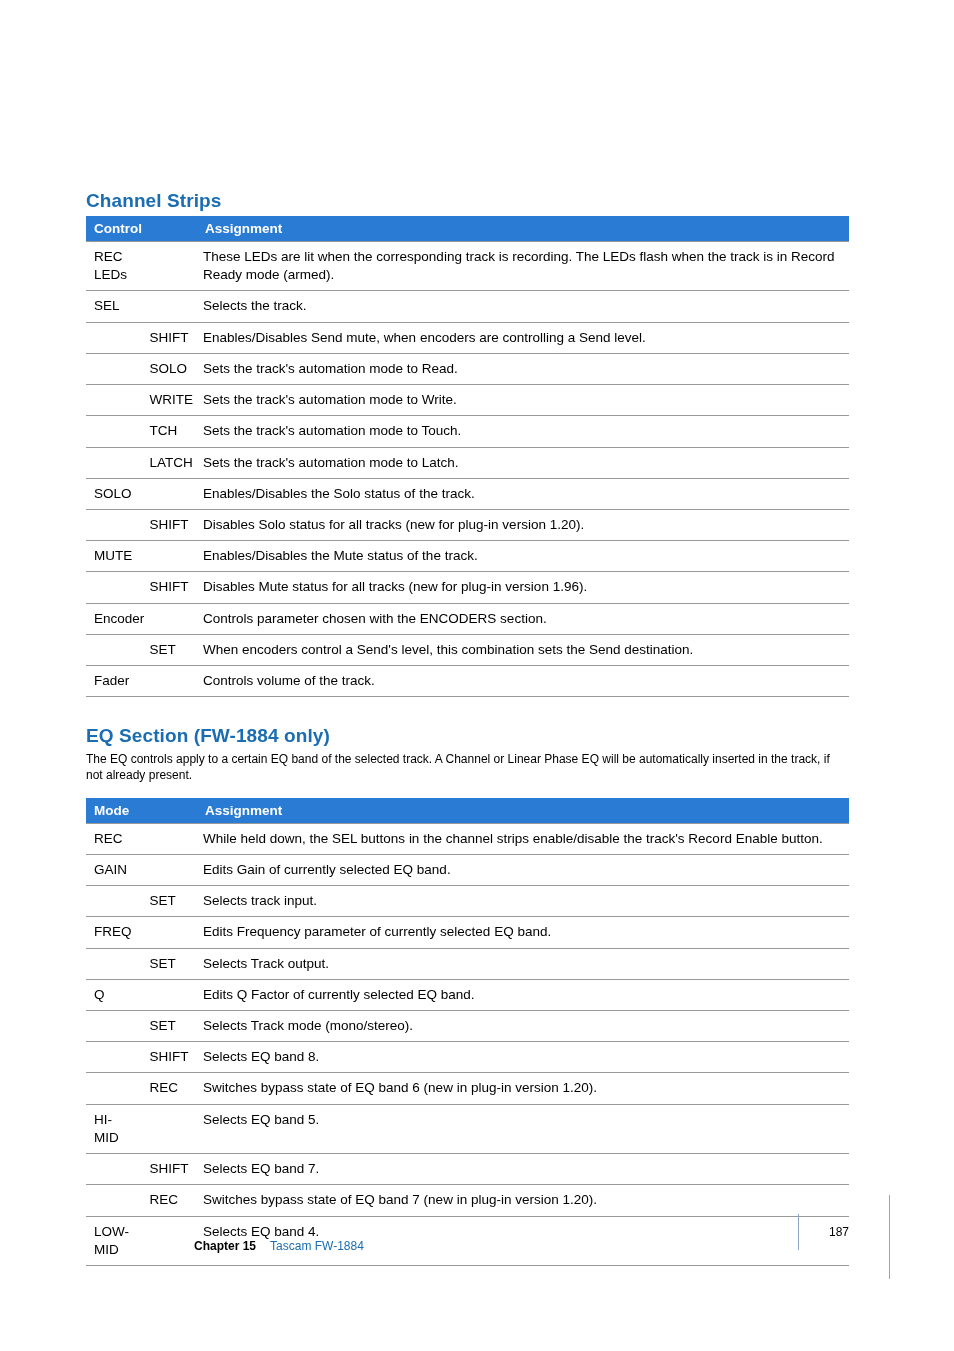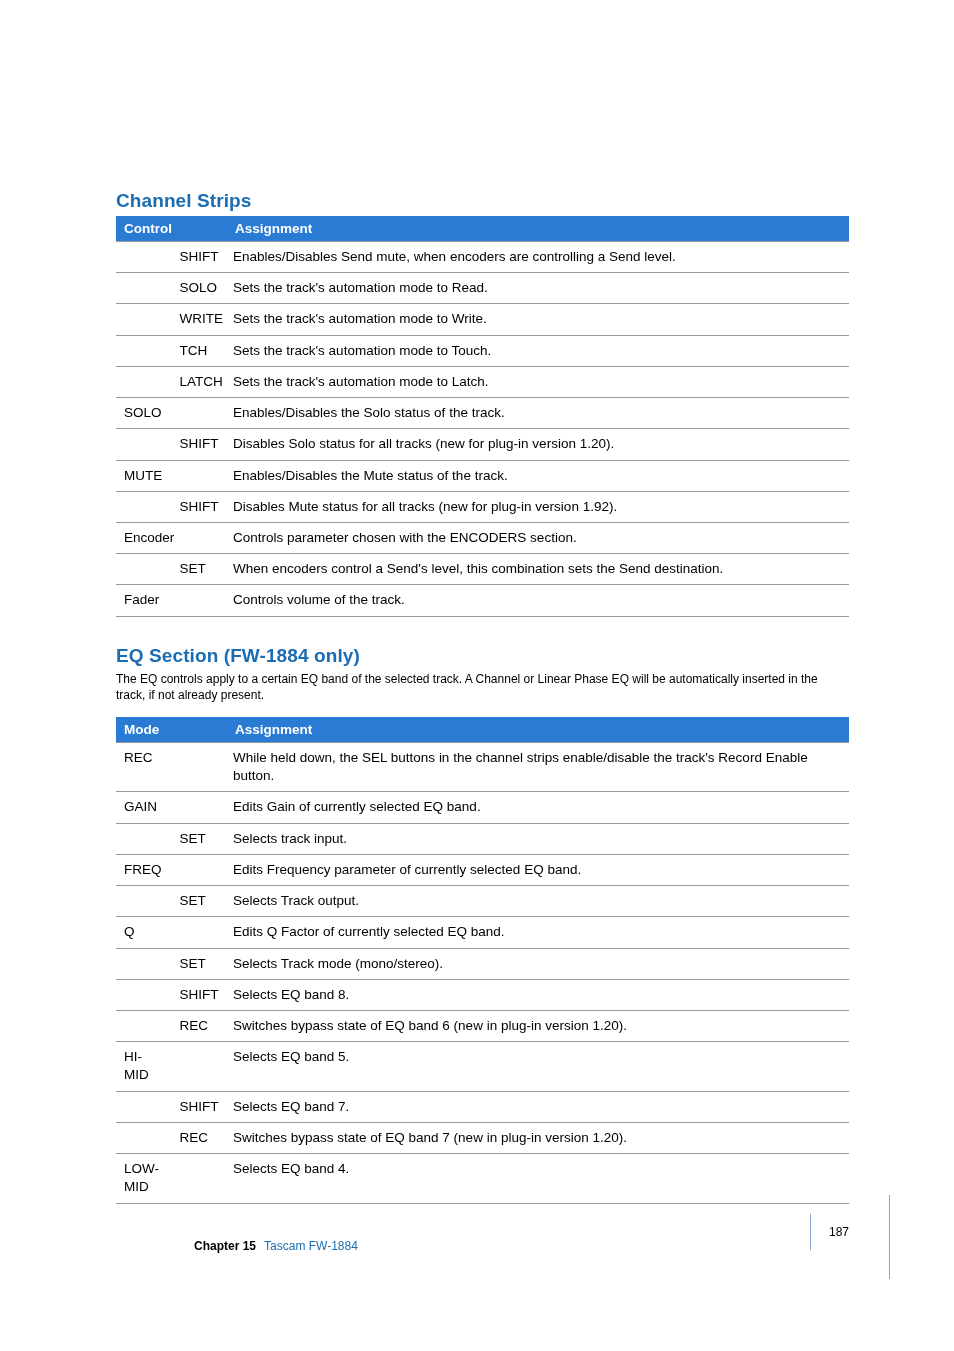--- a/index.html
+++ b/index.html
@@ -13,21 +13,21 @@
     height: 1351px;
     position: relative;
     box-sizing: border-box;
   }
   .page {
     position: absolute;
     left: 0;
     top: 0;
     width: 954px;
     height: 1351px;
-    padding: 190px 105px 0 116px;
+    padding: 190px 105px 0 86px;
     box-sizing: border-box;
   }
   h2.section {
     color: #1a6db3;
     font-size: 19px;
     font-weight: 600;
     margin: 0 0 4px 0;
     letter-spacing: 0.1px;
   }
   p.intro {
@@ -78,36 +78,36 @@
     left: 194px;
     right: 105px;
     bottom: 98px;
     display: flex;
     justify-content: space-between;
     align-items: center;
     font-size: 12px;
   }
   .footer .left {
     display: flex;
-    gap: 8px;
+    gap: 14px;
     align-items: baseline;
   }
   .footer .chapter-label {
     color: #000;
     font-weight: 700;
   }
   .footer .chapter-title {
     color: #1a6db3;
     font-weight: 400;
     margin-top: 28px;
   }
   .footer .pagenum {
     color: #000;
     font-weight: 400;
-    padding-left: 18px;
+    padding-left: 30px;
     border-left: 1px solid #8aa8c6;
     line-height: 36px;
   }
   .corner-rule {
     position: absolute;
     right: 64px;
     bottom: 72px;
     width: 1px;
     height: 84px;
     background: #8aa8c6;
@@ -127,20 +127,30 @@
         <col>
       </colgroup>
     <thead>
       <tr>
         <th class="col1" colspan="2">Control</th>
         <th>Assignment</th>
       </tr>
     </thead>
     <tbody>
         <tr>
+          <td class="c1">REC LEDs</td>
+          <td class="c2"></td>
+          <td class="c3">These LEDs are lit when the corresponding track is recording. The LEDs flash when the track is in Record Ready mode (armed).</td>
+        </tr>
+        <tr>
+          <td class="c1">SEL</td>
+          <td class="c2"></td>
+          <td class="c3">Selects the track.</td>
+        </tr>
+        <tr>
           <td class="c1"></td>
           <td class="c2">SHIFT</td>
           <td class="c3">Enables/Disables Send mute, when encoders are controlling a Send level.</td>
         </tr>
         <tr>
           <td class="c1"></td>
           <td class="c2">SOLO</td>
           <td class="c3">Sets the track's automation mode to Read.</td>
         </tr>
         <tr>
@@ -169,21 +179,21 @@
           <td class="c3">Disables Solo status for all tracks (new for plug-in version 1.20).</td>
         </tr>
         <tr>
           <td class="c1">MUTE</td>
           <td class="c2"></td>
           <td class="c3">Enables/Disables the Mute status of the track.</td>
         </tr>
         <tr>
           <td class="c1"></td>
           <td class="c2">SHIFT</td>
-          <td class="c3">Disables Mute status for all tracks (new for plug-in version 1.92).</td>
+          <td class="c3">Disables Mute status for all tracks (new for plug-in version 1.96).</td>
         </tr>
         <tr>
           <td class="c1">Encoder</td>
           <td class="c2"></td>
           <td class="c3">Controls parameter chosen with the ENCODERS section.</td>
         </tr>
         <tr>
           <td class="c1"></td>
           <td class="c2">SET</td>
           <td class="c3">When encoders control a Send's level, this combination sets the Send destination.</td>

